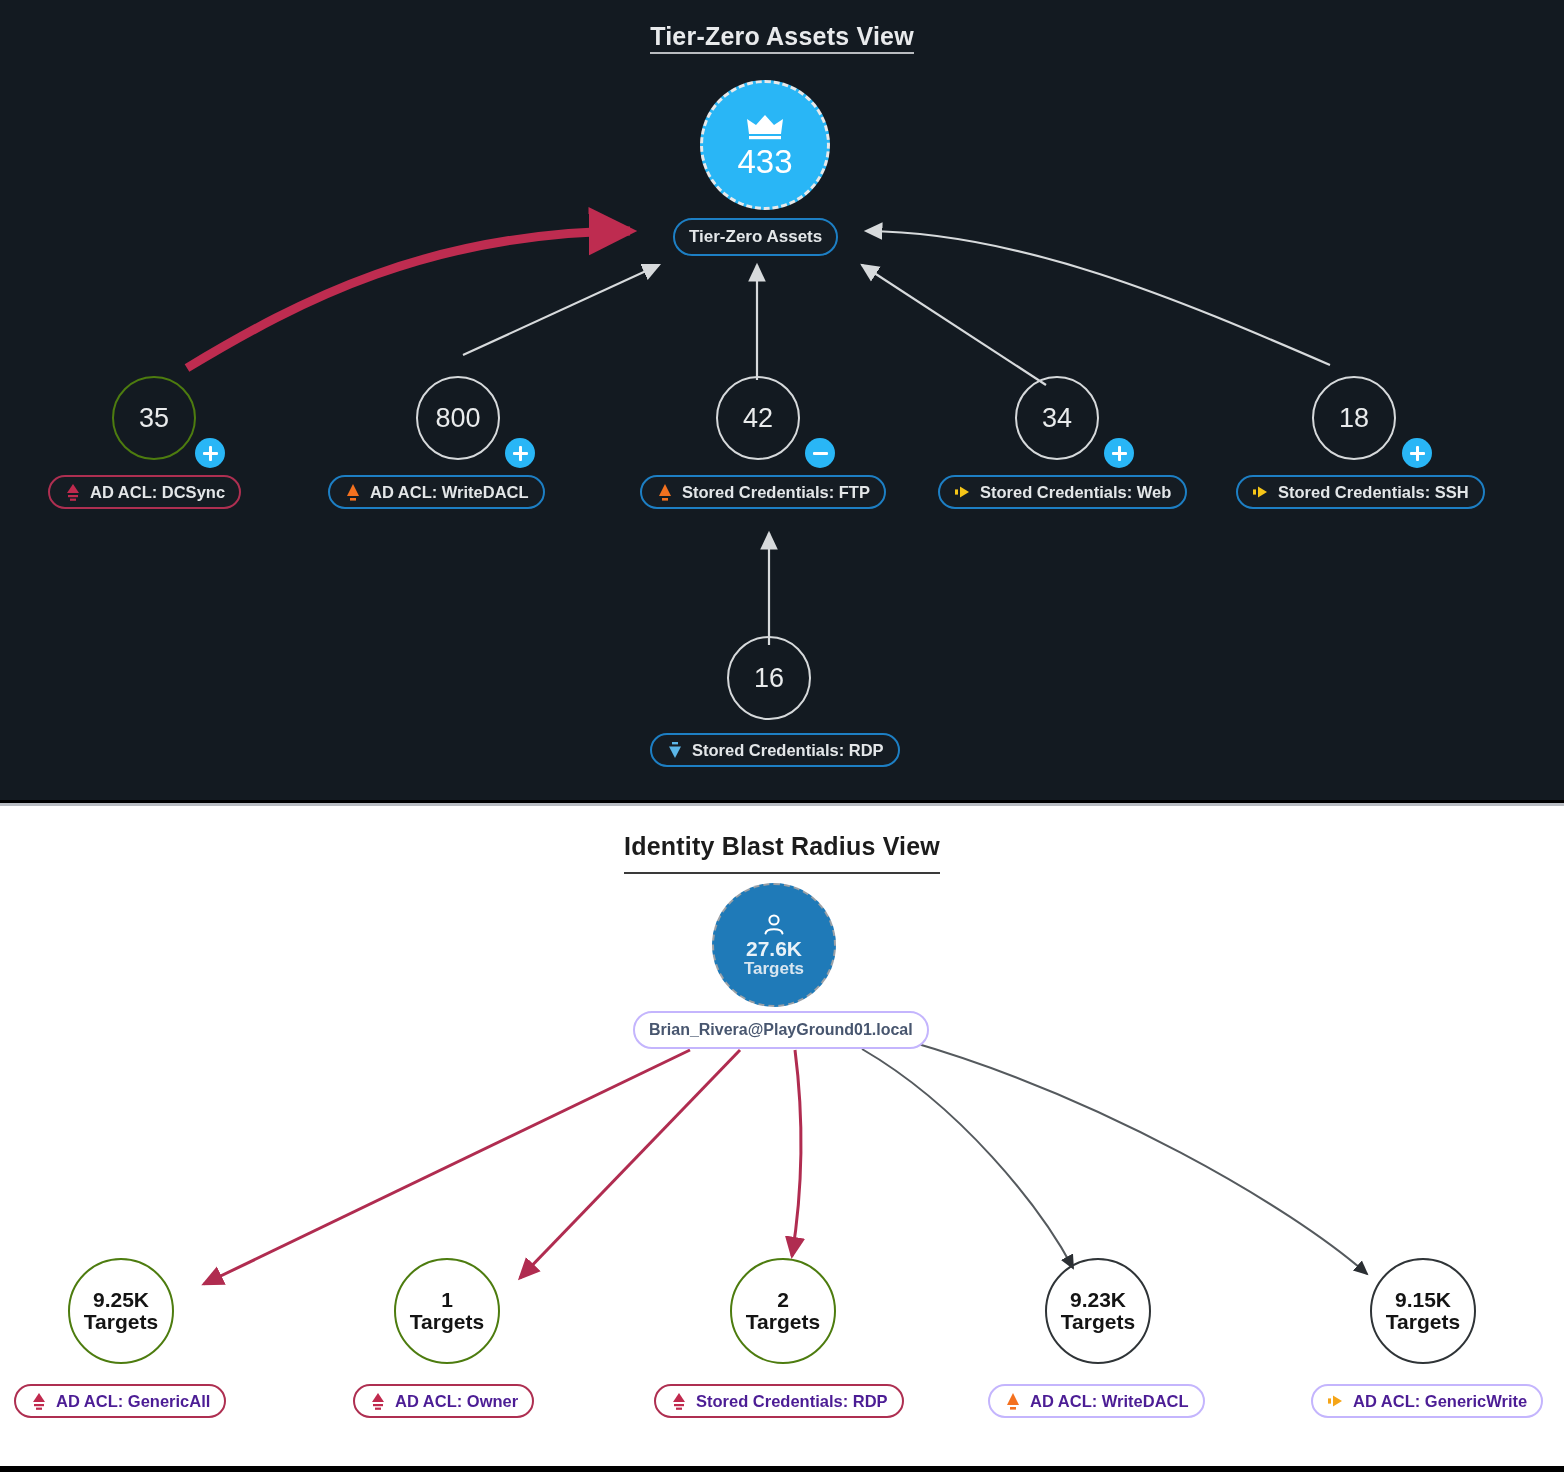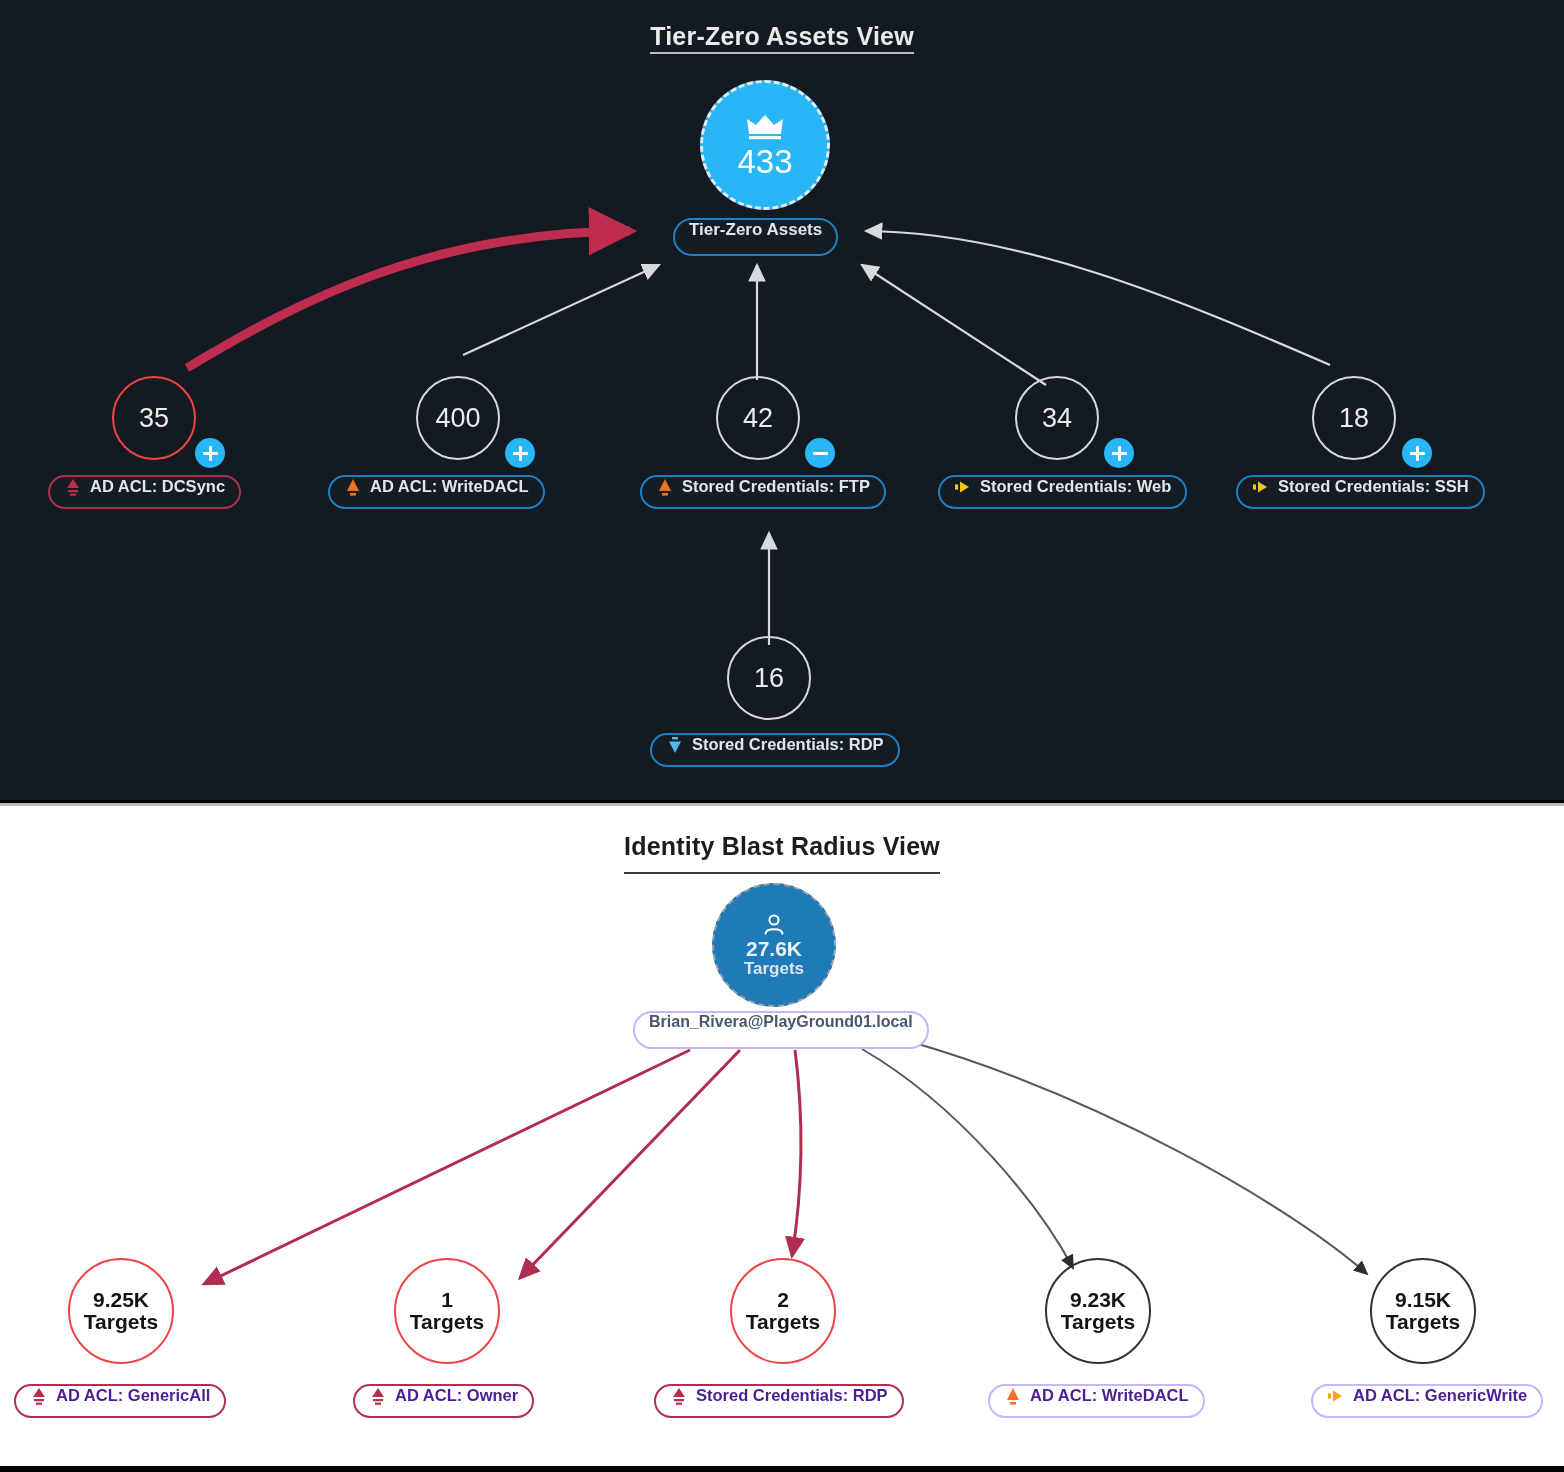--- a/index.html
+++ b/index.html
@@ -113,20 +113,21 @@
   .crown-icon { display:block; margin-bottom: 2px; }
   .person-icon { display:block; margin-bottom: 1px; }
 
   
   .pill {
     position: absolute;
     box-sizing: border-box;
     height: 34px;
     border-radius: 18px;
     display: flex;
+    align-items: center;
     gap: 8px;
     padding: 0 14px;
     white-space: nowrap;
     font-size: 16.5px;
     font-weight: bold;
   }
   .pill.dark { background: #151c23; color: #e3e6e8; }
   .pill.light { background: #ffffff; color: #4c1d95; font-weight: bold; }
   .pill.b-blue { border: 2px solid #1d7fc4; }
   .pill.b-lblue { border: 2px solid #c4b5fd; }
@@ -146,21 +147,21 @@
     display: flex;
     flex-direction: column;
     align-items: center;
     justify-content: center;
     line-height: 1.05;
   }
   .count-circle.dark-num { color: #e9ebec; font-size: 27px; }
   .count-circle.light-num { color: #141414; font-size: 21px; font-weight: bold; }
   .count-circle.light-num .sub { font-size: 21px; font-weight: bold; }
   .c-white { border: 2px solid #d6d9db; }
-  .c-crimson { border: 2px solid #ef4444; }
+  .c-crimson { border: 2px solid #4d7c0f; }
   .c-dark { border: 2px solid #2f3437; }
 
   
   .badge {
     position: absolute;
     width: 30px; height: 30px;
     border-radius: 50%;
     background: #29b6f6;
     display: flex;
     align-items: center;
@@ -230,21 +231,21 @@
     <div class="pill dark b-crimson" style="left:48px; top:475px;">
       <svg class="tico" viewBox="0 0 18 20">
         <path d="M9,2 L15,11 L3,11 z" fill="#c02a4e"></path>
           <rect x="4" y="13" width="10" height="2.2" fill="#c02a4e"></rect>
           <rect x="6" y="16.6" width="6" height="2.2" fill="#c02a4e"></rect>
       </svg>
       <span>AD ACL: DCSync</span>
     </div>
 
     <div class="count-circle dark-num c-white" style="left:416px; top:376px; width:84px; height:84px;">
-      <span>400</span>
+      <span>800</span>
     </div>
     <div class="badge" style="left:505px; top:438px;">
       <span class="bar h"></span>
       <span class="bar v"></span>
     </div>
     <div class="pill dark b-blue" style="left:328px; top:475px;">
       <svg class="tico" viewBox="0 0 18 20">
         <path d="M9,2 L15,14 L3,14 z" fill="#f4711f"></path>
           <rect x="6" y="16" width="6" height="2.6" fill="#f4711f"></rect>
       </svg>

